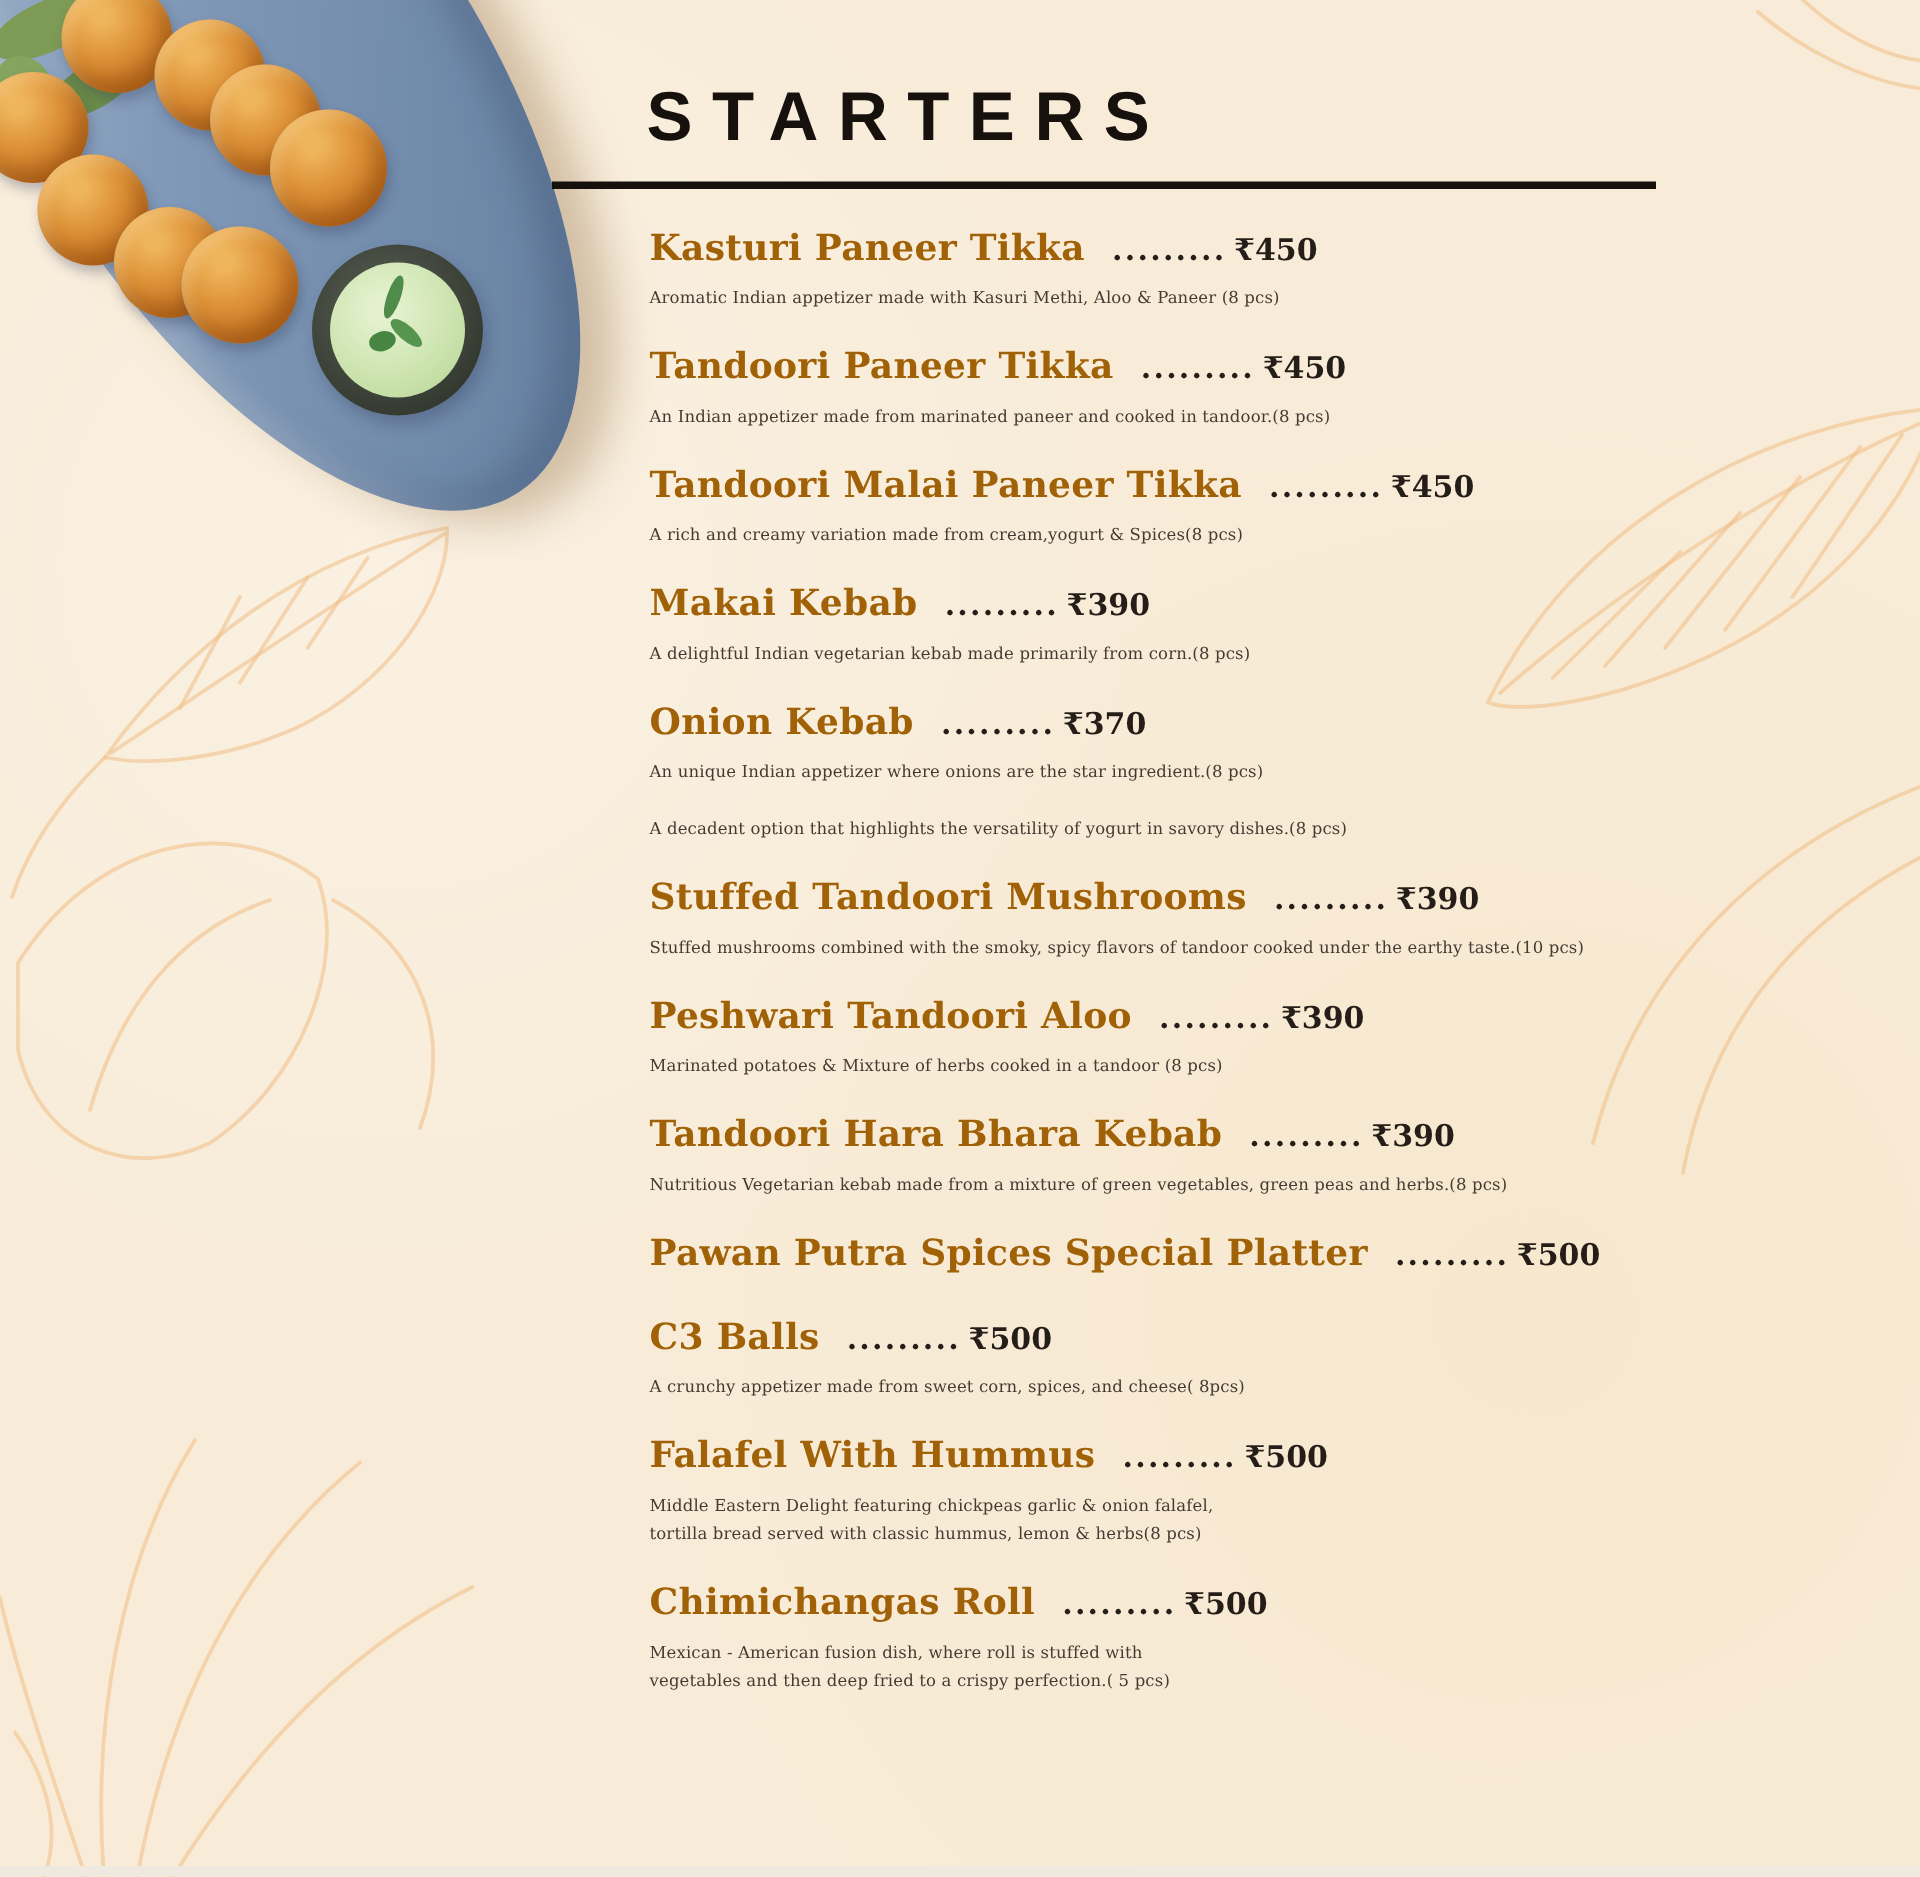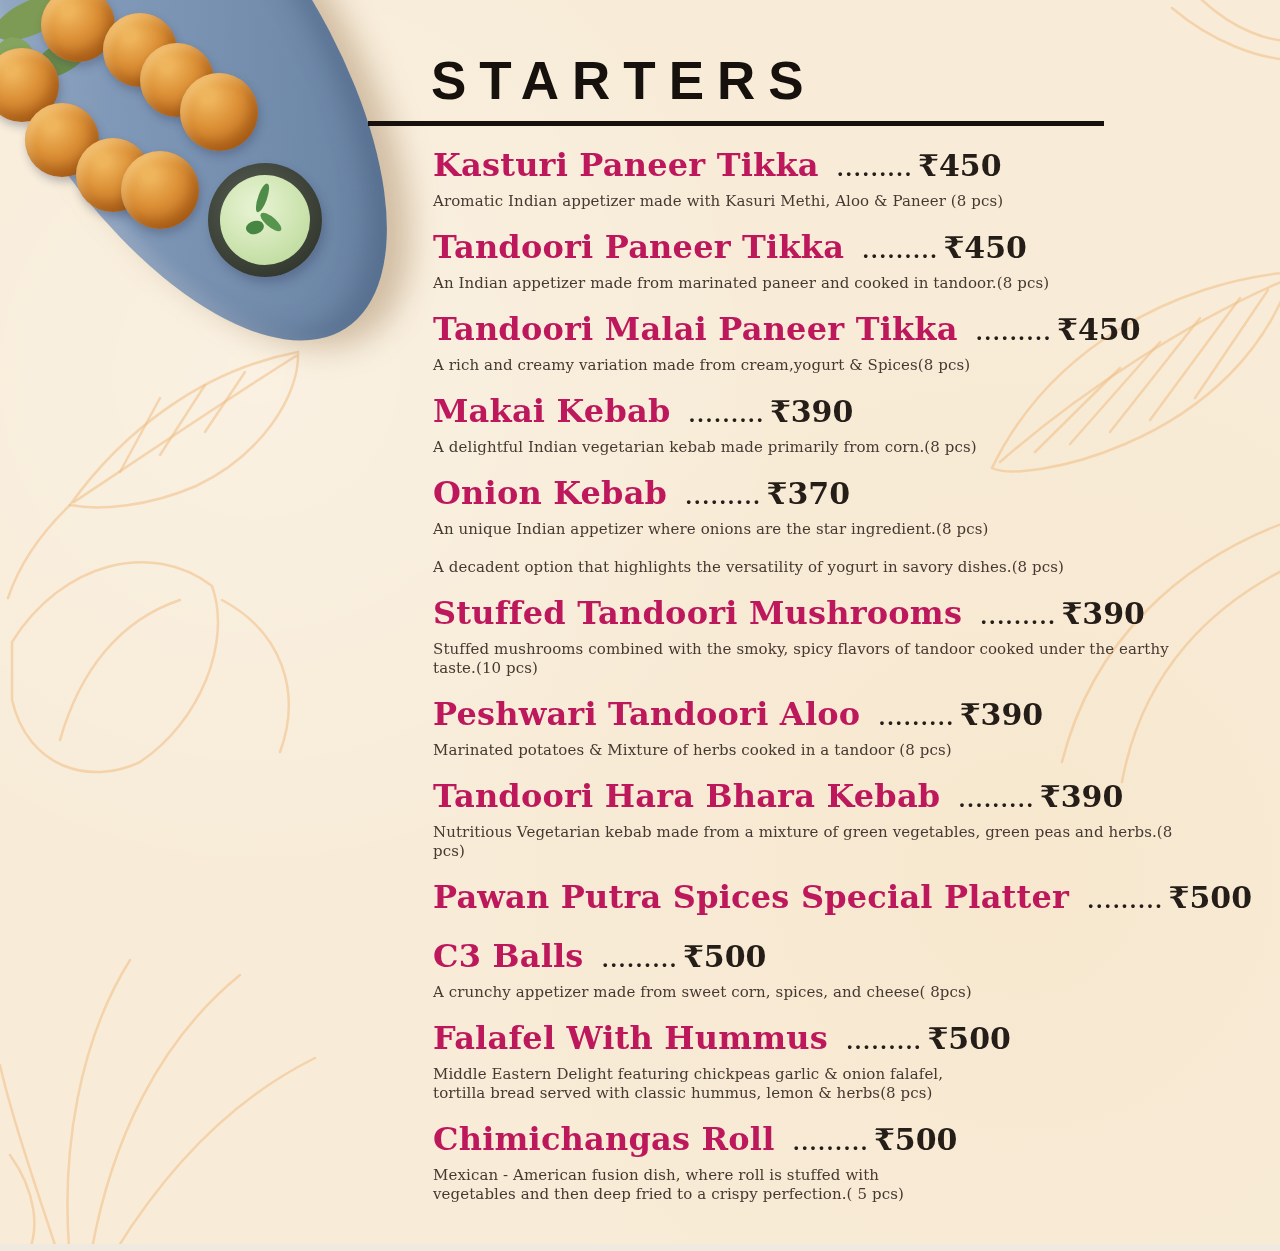--- a/index.html
+++ b/index.html
@@ -59,31 +59,31 @@
   }
   .garnish { position:absolute; border-radius:50% 60% 55% 60%; z-index:6; }
   .garnish.g1 { left:258px; top:183px; width:9px;  height:30px; transform:rotate(20deg);  background:#4f8c49; }
   .garnish.g2 { left:266px; top:209px; width:10px; height:26px; transform:rotate(-48deg); background:#57944e; }
   .garnish.g3 { left:246px; top:221px; width:18px; height:13px; transform:rotate(-20deg); background:#478543; }
 
   
   .section-title {
     position:absolute; left:431px; top:50px; z-index:5;
     font-family:"Liberation Sans", sans-serif;
-    font-weight:800; font-size:53px; letter-spacing:13px; color:#16110d;
+    font-weight:800; font-size:46px; letter-spacing:13px; color:#16110d;
   }
   .title-rule { position:absolute; left:368px; top:121px; width:736px; height:5px; background:#16110d; z-index:5; }
 
   .menu { position:absolute; left:433px; top:148px; width:770px; z-index:5; }
   .item { margin-bottom:19px; }
   .item-line { line-height:34px; margin-bottom:4px; white-space:nowrap; }
-  .item-name  { font-weight:700; font-size:32px; color:#be185d; letter-spacing:.2px; }
+  .item-name  { font-weight:700; font-size:24px; color:#a16207; letter-spacing:.2px; }
   .item-dots  { font-weight:700; font-size:20px; color:#241d18; margin-left:13px; letter-spacing:1.5px; }
-  .item-price { font-weight:700; font-size:30px; color:#241d18; }
-  .item-desc  { font-size:15px; line-height:19px; color:#453931; letter-spacing:.1px; white-space:pre-line; }
+  .item-price { font-weight:700; font-size:20px; color:#241d18; }
+  .item-desc  { font-size:11px; line-height:19px; color:#453931; letter-spacing:.1px; white-space:pre-line; }
 </style>
 </head>
 <body>
 
 <svg class="floral" aria-hidden="true">
 
   <path d="M 1292 272 C 1175 282 1050 348 992 468 C 1008 476 1065 470 1125 444 C 1205 410 1268 350 1292 272 Z"></path>
   <path d="M 1290 278 C 1190 320 1080 392 1000 462"></path>
   <line x1="1240" y1="298" x2="1150" y2="420"></line>
   <line x1="1200" y1="318" x2="1110" y2="432"></line>

